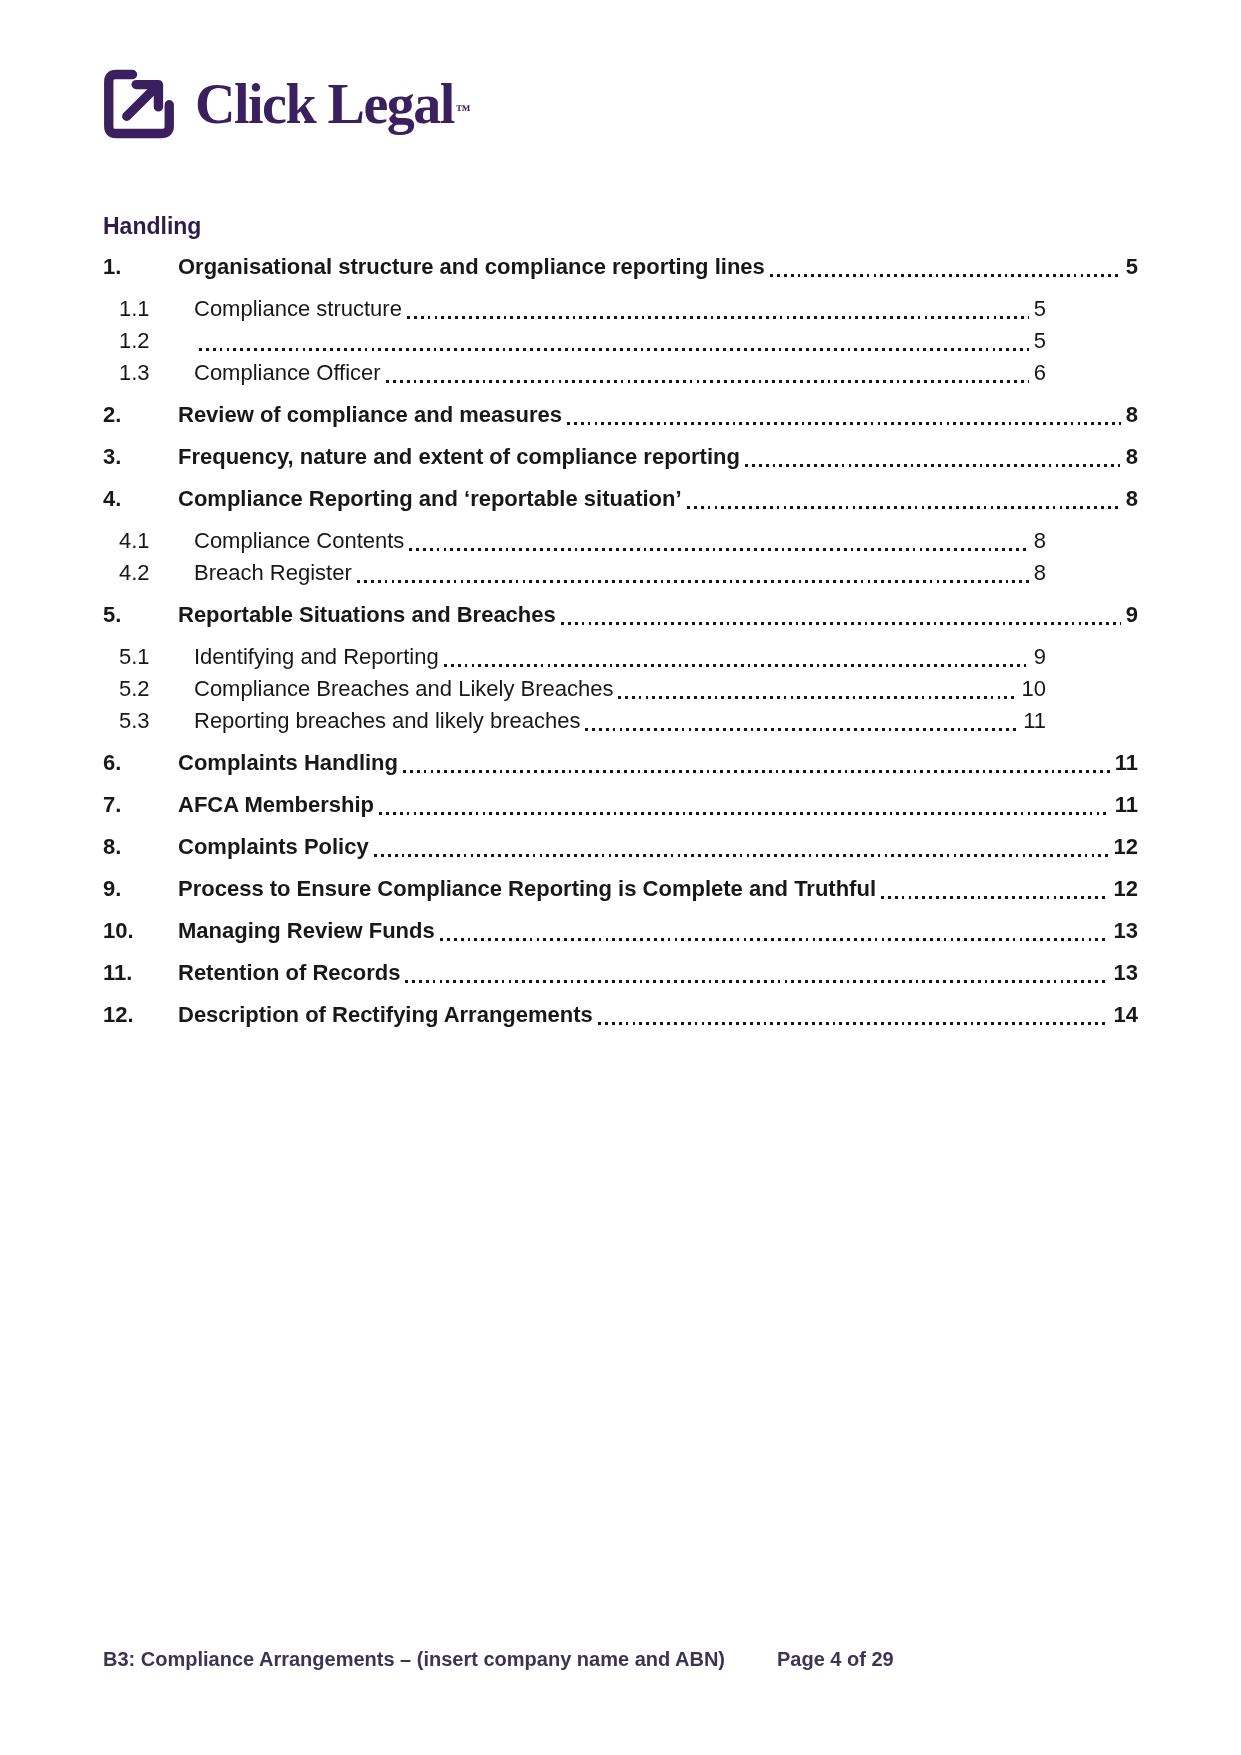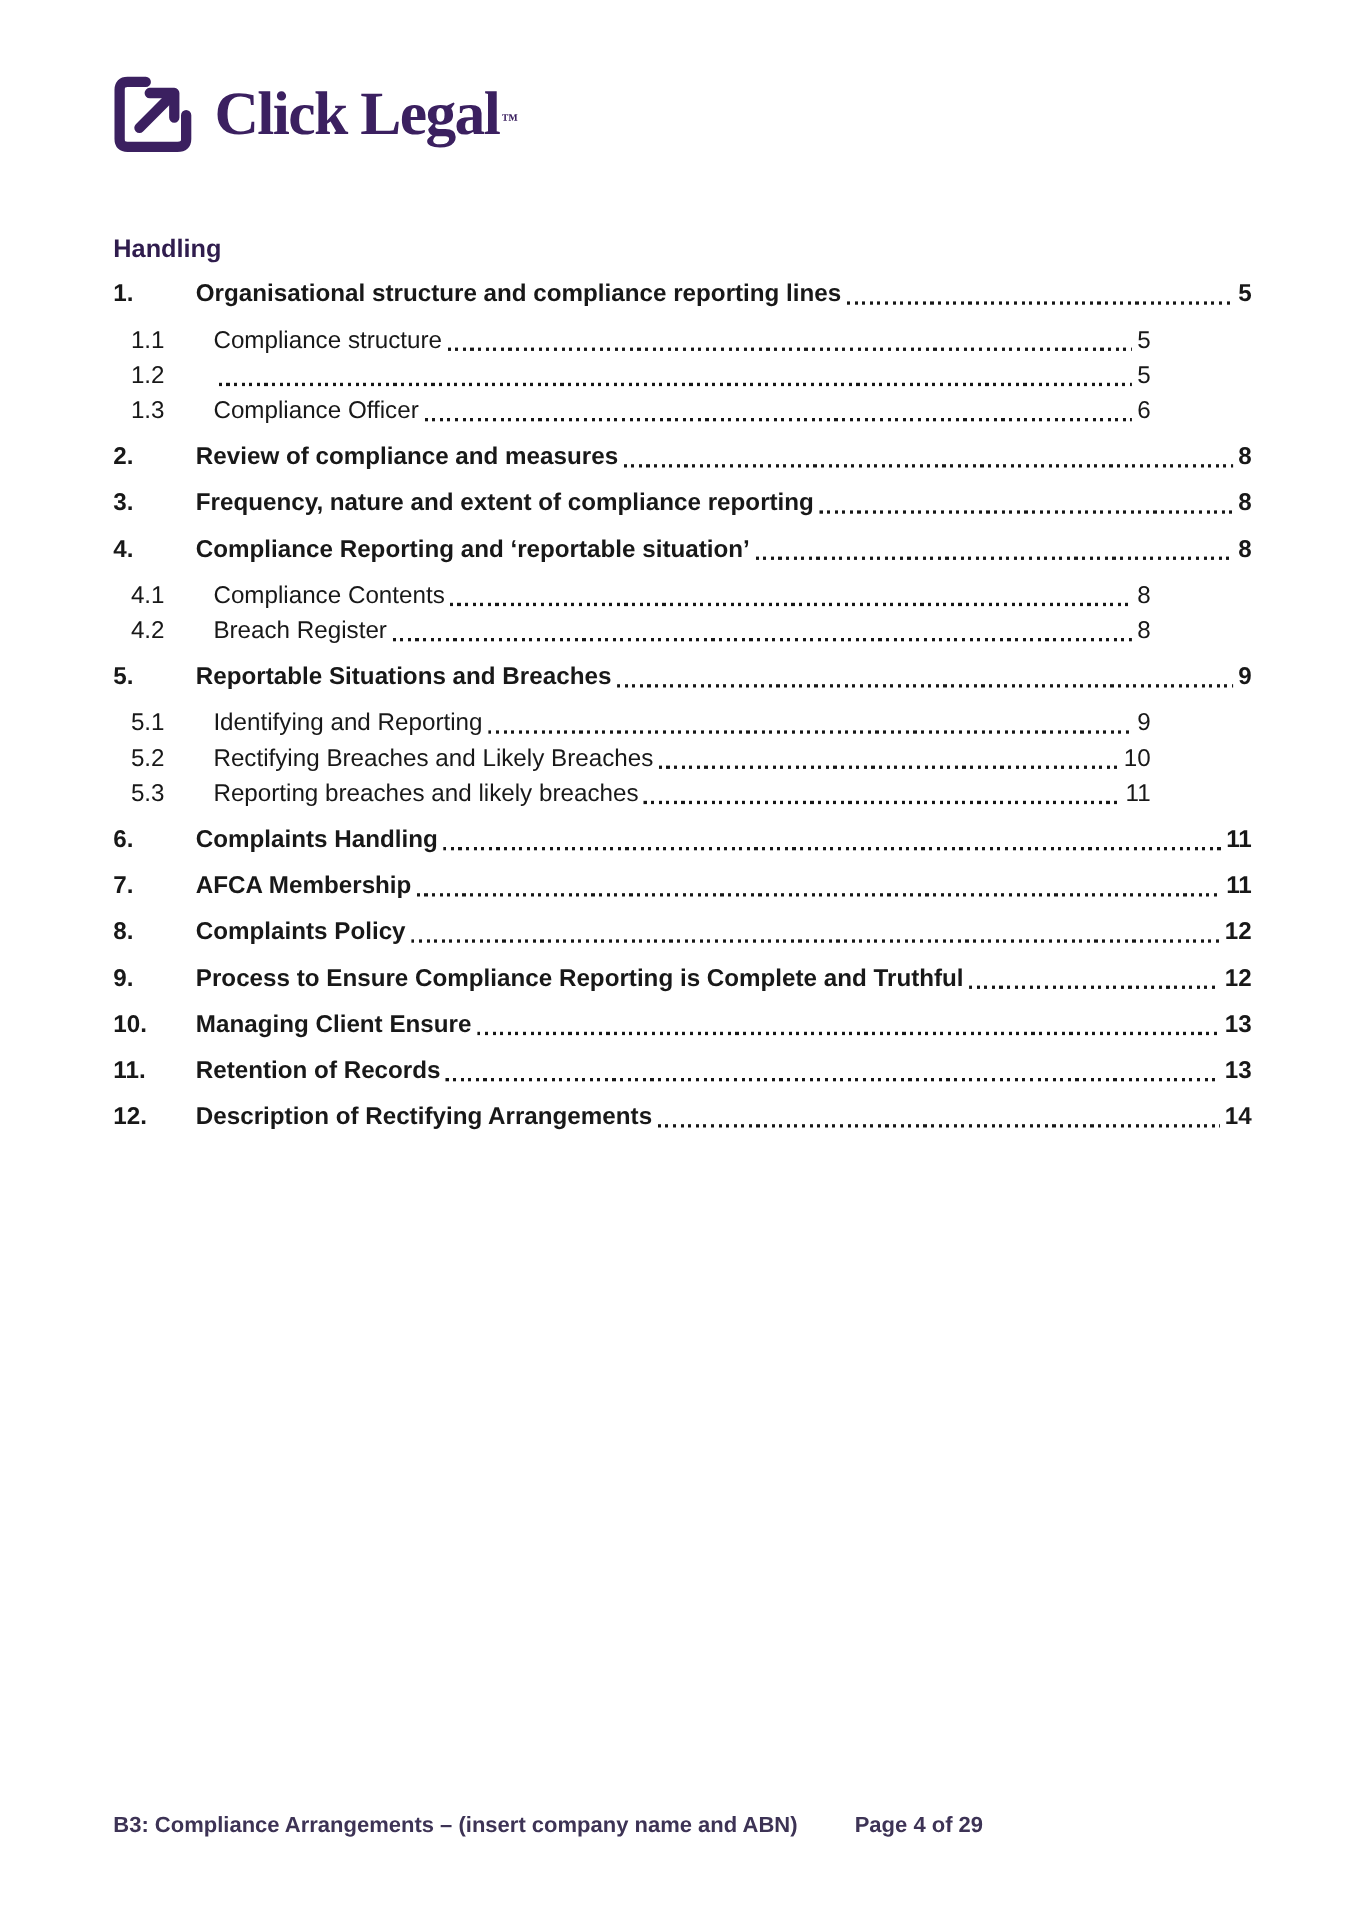--- a/index.html
+++ b/index.html
@@ -142,21 +142,21 @@
     <span class="toc-page">9</span>
   </div>
         <div class="toc-row sub">
     <span class="toc-num">5.1</span>
     <span class="toc-title">Identifying and Reporting</span>
     <span class="toc-dots"></span>
     <span class="toc-page">9</span>
   </div>
         <div class="toc-row sub">
     <span class="toc-num">5.2</span>
-    <span class="toc-title">Rectifying Breaches and Likely Breaches</span>
+    <span class="toc-title">Compliance Breaches and Likely Breaches</span>
     <span class="toc-dots"></span>
     <span class="toc-page">10</span>
   </div>
         <div class="toc-row sub">
     <span class="toc-num">5.3</span>
     <span class="toc-title">Reporting breaches and likely breaches</span>
     <span class="toc-dots"></span>
     <span class="toc-page">11</span>
   </div>
         <div class="toc-row bold">
@@ -178,21 +178,21 @@
     <span class="toc-page">12</span>
   </div>
         <div class="toc-row bold">
     <span class="toc-num">9.</span>
     <span class="toc-title">Process to Ensure Compliance Reporting is Complete and Truthful</span>
     <span class="toc-dots"></span>
     <span class="toc-page">12</span>
   </div>
         <div class="toc-row bold">
     <span class="toc-num">10.</span>
-    <span class="toc-title">Managing Client Ensure</span>
+    <span class="toc-title">Managing Review Funds</span>
     <span class="toc-dots"></span>
     <span class="toc-page">13</span>
   </div>
         <div class="toc-row bold">
     <span class="toc-num">11.</span>
     <span class="toc-title">Retention of Records</span>
     <span class="toc-dots"></span>
     <span class="toc-page">13</span>
   </div>
         <div class="toc-row bold">

